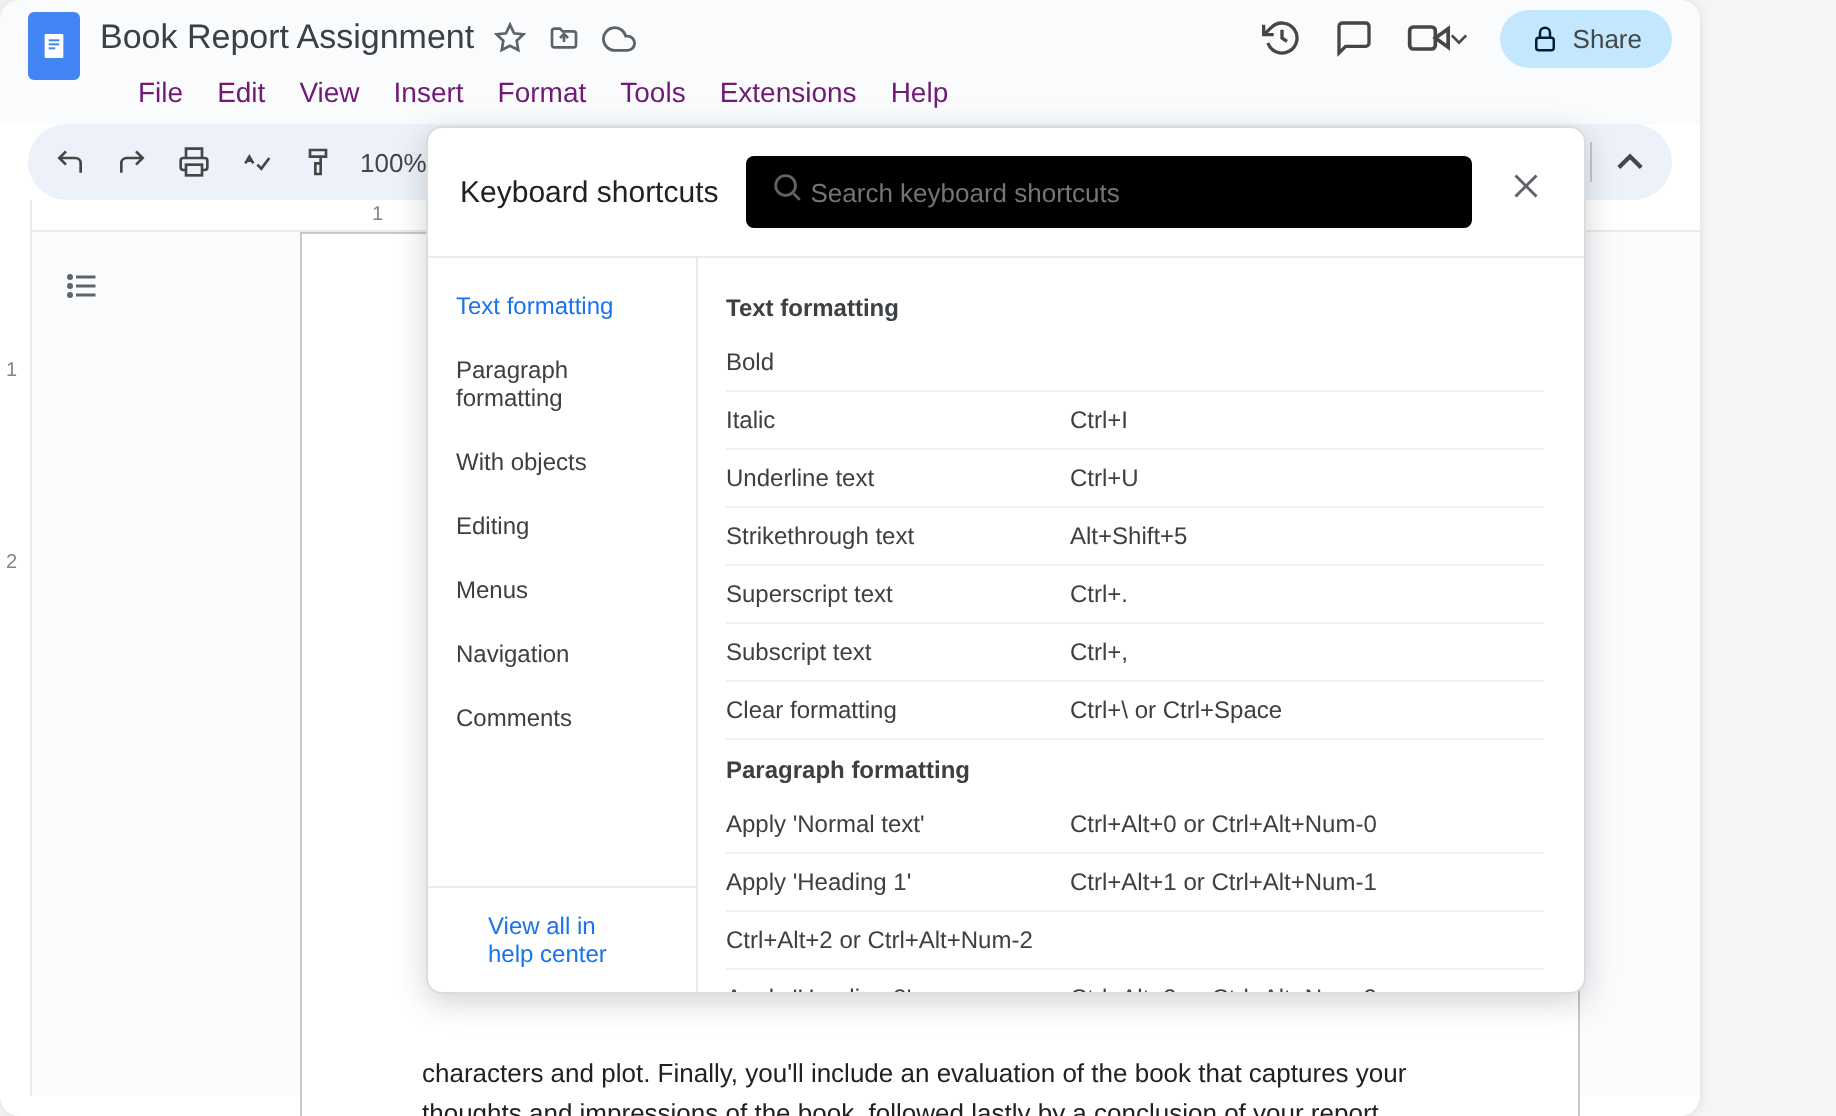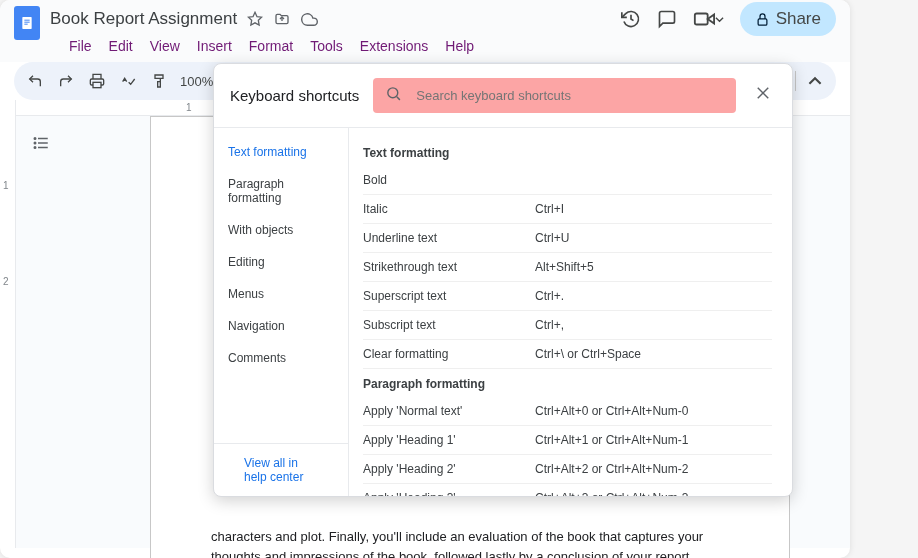--- a/index.html
+++ b/index.html
@@ -10,21 +10,21 @@
 .header { padding: 6px 14px 0 14px; background: #fafbfc; }
 .header-top { display: flex; align-items: center; gap: 10px; height: 26px; }
 .docs-icon { width: 26px; height: 34px; background: #4285f4; border-radius: 3px; display: flex; align-items: center; justify-content: center; margin-top: 8px; }
 .docs-icon svg { width: 16px; height: 20px; }
 .title-area { display: flex; align-items: center; gap: 10px; flex: 1; }
 .doc-title { font-size: 17px; color: #3c4043; }
 .title-icons { display: flex; gap: 11px; align-items: center; }
 .title-icons span { color: #5f6368; cursor: pointer; display:flex; align-items:center; }
 .header-right { display: flex; align-items: center; gap: 16px; }
 .header-right span, .header-right div { color: #444746; cursor: pointer; display:flex; align-items:center; }
-.share-btn { background: #c2e7ff; color: #001d35 !important; border-radius: 20px; padding: 7px 15px; display: flex; align-items: center; gap: 6px; font-size: 17px; font-weight: 500; }
+.share-btn { background: #c2e7ff; color: #001d35 !important; border-radius: 20px; padding: 7px 15px; display: flex; align-items: center; gap: 6px; font-size: 13px; font-weight: 500; }
 
 .menubar { display: flex; gap: 3px; padding: 3px 0 5px 48px; font-size: 14px; color: #701a75; background: #fafbfc; }
 .menubar span { padding: 3px 7px; cursor: pointer; border-radius: 4px; }
 
 
 .toolbar { margin: 0 14px; background: #edf2fa; border-radius: 22px; padding: 4px 8px; display: flex; align-items: center; gap: 5px; height: 38px; }
 .tbtn { width: 26px; height: 26px; display: flex; align-items: center; justify-content: center; color: #444746; cursor: pointer; border-radius: 4px; font-size: 15px; }
 .tsep { width: 1px; height: 20px; background: #c7c7c7; margin: 0 2px; }
 .zoom { font-size: 13px; color: #444746; padding: 0 3px; display:flex; align-items:center; gap:3px; }
 .styles-dd { font-size: 13px; color: #444746; padding: 0 4px; display:flex; align-items:center; gap:4px; min-width:55px;}
@@ -39,21 +39,21 @@
 .hruler .htick { position:absolute; top:2px; }
 .outline-btn { position: absolute; left: 28px; top: 30px; width: 26px; height: 26px; display:flex; align-items:center; justify-content:center; cursor:pointer; color:#5f6368; }
 
 .page { position: absolute; left: 150px; top: 16px; width: 640px; height: 800px; background: #fff; border: 1px solid #c7c7c7; padding: 70px 60px; }
 .page p { font-size: 13px; color: #202124; line-height: 1.55; }
 
 
 .dialog { position: absolute; left: 213px; top: 63px; width: 580px; height: 434px; background: #fff; border: 1px solid #dadce0; border-radius: 8px; box-shadow: 0 4px 16px rgba(0,0,0,0.18); display: flex; flex-direction: column; overflow: hidden; }
 .dialog-header { padding: 14px 16px; display: flex; align-items: center; gap: 14px; }
 .dialog-title { font-size: 15px; color: #202124; font-weight: 500; white-space: nowrap; }
-.search-box { flex: 1; background: #fca5a5; border-radius: 4px; display: flex; align-items: center; padding: 7px 12px; gap: 14px; }
+.search-box { flex: 1; background: #000000; border-radius: 4px; display: flex; align-items: center; padding: 7px 12px; gap: 3px; }
 .search-box input { border: none; background: transparent; outline: none; font-size: 13px; color: #5f6368; flex: 1; }
 .close-x { color: #5f6368; cursor: pointer; font-size: 20px; padding: 0 4px; }
 
 .dialog-body { flex: 1; display: flex; border-top: 1px solid #e8eaed; overflow: hidden; }
 .dialog-sidebar { width: 135px; border-right: 1px solid #e8eaed; display: flex; flex-direction: column; position: relative; }
 .cat-list { flex: 1; overflow-y: auto; padding: 8px 0; }
 .cat { padding: 9px 14px; font-size: 12px; color: #3c4043; cursor: pointer; }
 .cat.active { color: #1a73e8; }
 .help-link { padding: 12px 30px; font-size: 12px; color: #1a73e8; cursor: pointer; border-top: 1px solid #e8eaed; }
 
@@ -305,21 +305,20 @@
           <div class="section-title">Paragraph formatting</div>
           <div class="sc-row">
             <div class="sc-action">Apply 'Normal text'</div>
             <div class="sc-key">Ctrl+Alt+0 or Ctrl+Alt+Num-0</div>
           </div>
           <div class="sc-row">
             <div class="sc-action">Apply 'Heading 1'</div>
             <div class="sc-key">Ctrl+Alt+1 or Ctrl+Alt+Num-1</div>
           </div>
           <div class="sc-row">
-            <div class="sc-action">Apply 'Heading 2'</div>
             <div class="sc-key">Ctrl+Alt+2 or Ctrl+Alt+Num-2</div>
           </div>
           <div class="sc-row">
             <div class="sc-action">Apply 'Heading 3'</div>
             <div class="sc-key">Ctrl+Alt+3 or Ctrl+Alt+Num-3</div>
           </div>
         </div>
   </div>
 </div>
 

